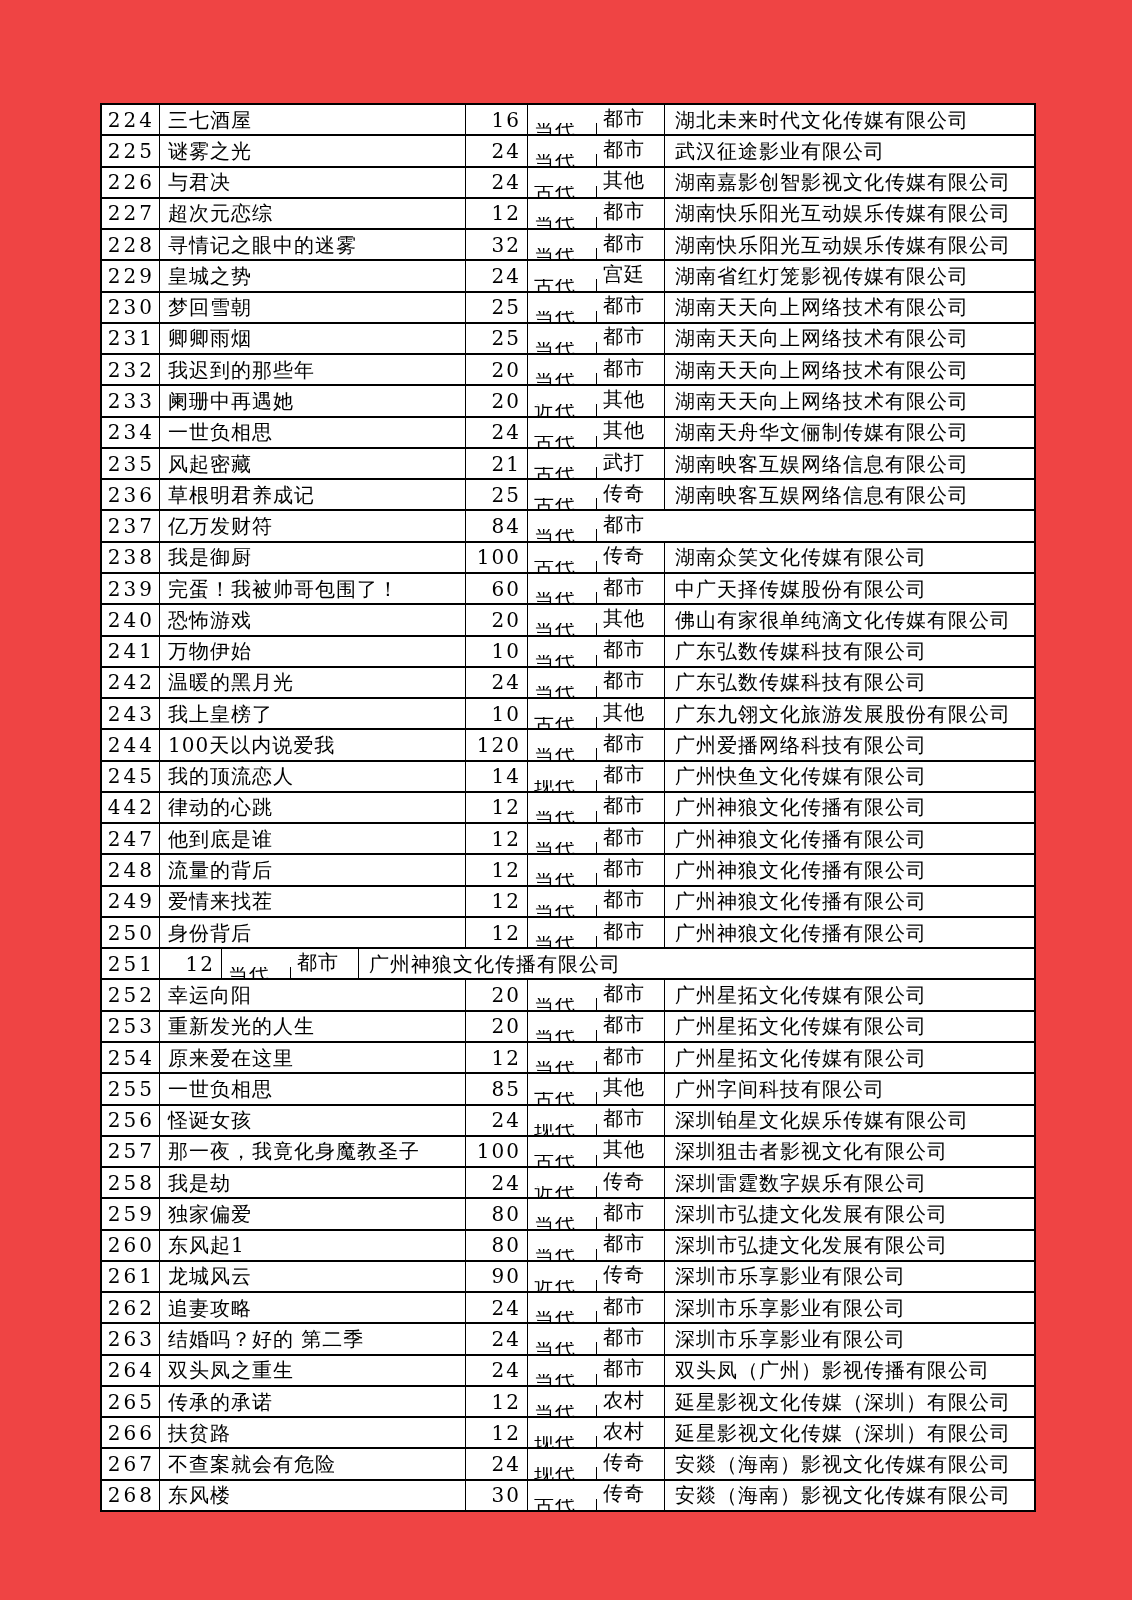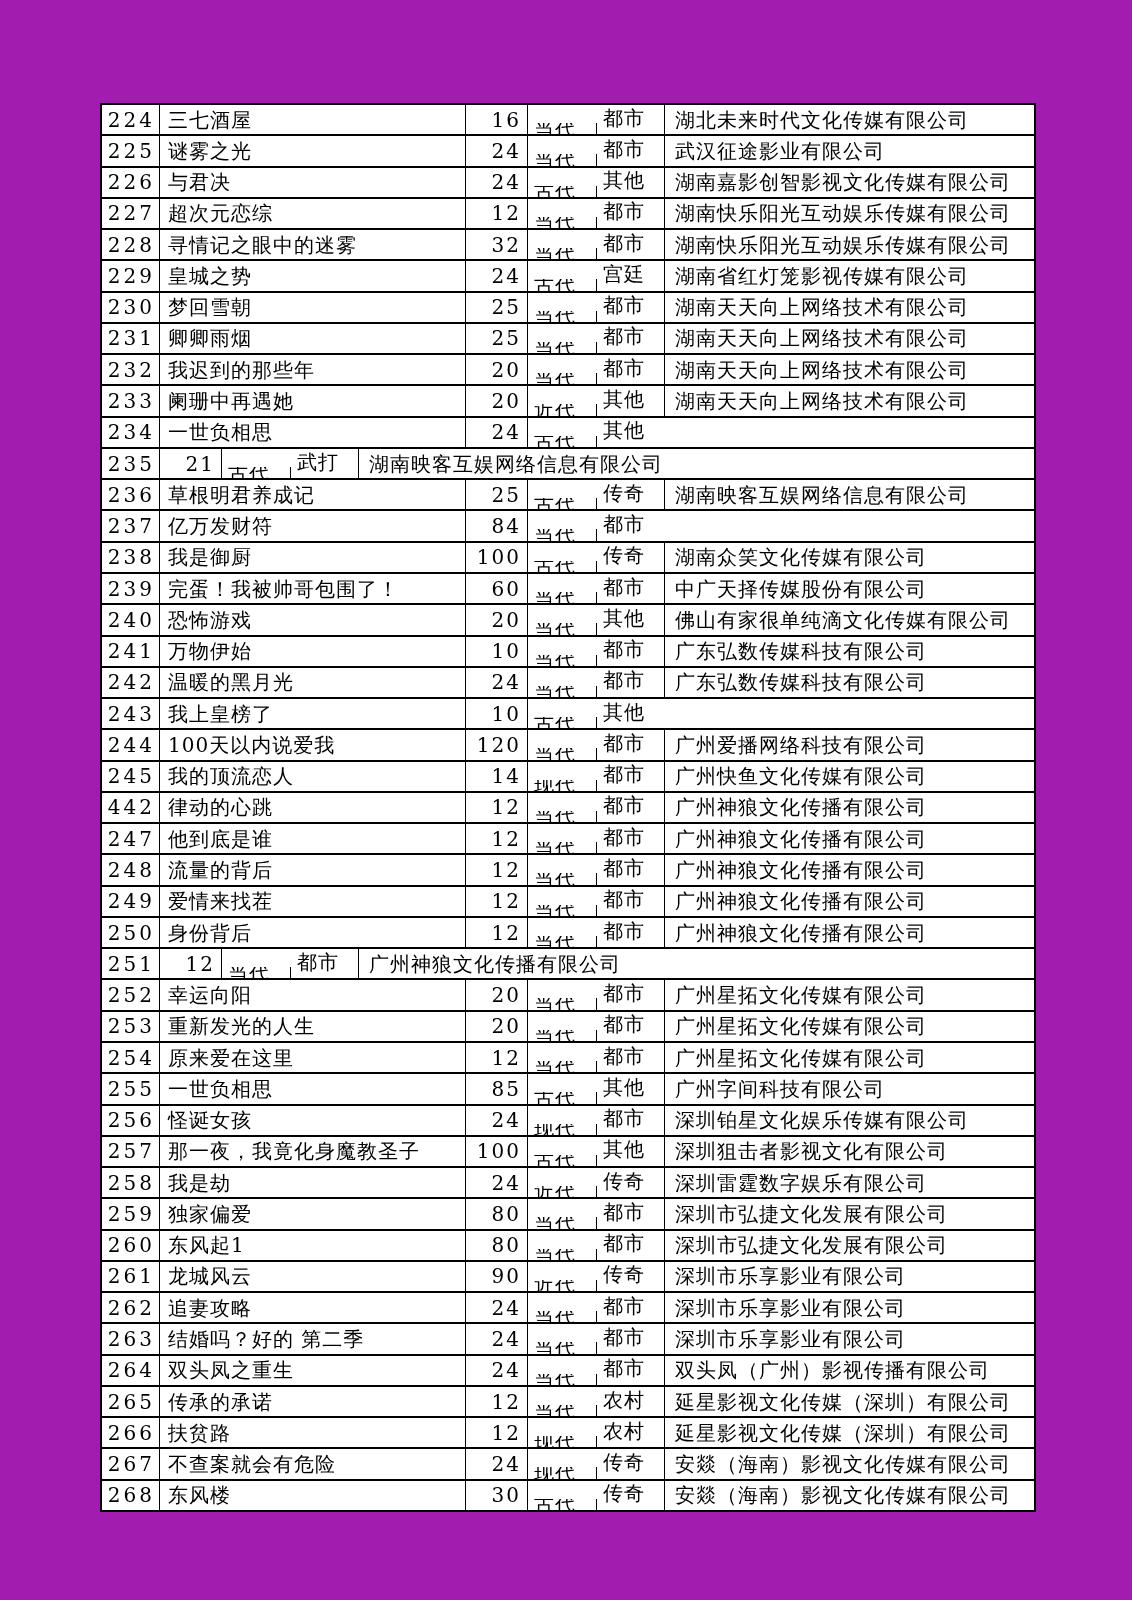--- a/index.html
+++ b/index.html
@@ -4,21 +4,21 @@
 <style>
   html, body {
     margin: 0;
     padding: 0;
     background: #ffffff;
   }
   .page {
     position: relative;
     width: 1132px;
     height: 1600px;
-    background: #a21caf;
+    background: #ef4444;
     font-family: "DejaVu Serif", "Liberation Serif", serif;
     color: #000000;
     overflow: hidden;
   }
   .drama-table {
     position: absolute;
     left: 100px;
     top: 103px;
     width: 936px;
     height: 1409px;
@@ -167,23 +167,25 @@
         <div class="cell cell-era">近代</div>
         <div class="cell cell-genre">其他</div>
         <div class="cell cell-company">湖南天天向上网络技术有限公司</div>
       </div>
       <div class="row">
         <div class="cell cell-no">234</div>
         <div class="cell cell-title">一世负相思</div>
         <div class="cell cell-episodes">24</div>
         <div class="cell cell-era">古代</div>
         <div class="cell cell-genre">其他</div>
+        <div class="cell cell-company">湖南天舟华文俪制传媒有限公司</div>
       </div>
       <div class="row">
         <div class="cell cell-no">235</div>
+        <div class="cell cell-title">风起密藏</div>
         <div class="cell cell-episodes">21</div>
         <div class="cell cell-era">古代</div>
         <div class="cell cell-genre">武打</div>
         <div class="cell cell-company">湖南映客互娱网络信息有限公司</div>
       </div>
       <div class="row">
         <div class="cell cell-no">236</div>
         <div class="cell cell-title">草根明君养成记</div>
         <div class="cell cell-episodes">25</div>
         <div class="cell cell-era">古代</div>
@@ -236,20 +238,21 @@
         <div class="cell cell-era">当代</div>
         <div class="cell cell-genre">都市</div>
         <div class="cell cell-company">广东弘数传媒科技有限公司</div>
       </div>
       <div class="row">
         <div class="cell cell-no">243</div>
         <div class="cell cell-title">我上皇榜了</div>
         <div class="cell cell-episodes">10</div>
         <div class="cell cell-era">古代</div>
         <div class="cell cell-genre">其他</div>
+        <div class="cell cell-company">广东九翎文化旅游发展股份有限公司</div>
       </div>
       <div class="row">
         <div class="cell cell-no">244</div>
         <div class="cell cell-title">100天以内说爱我</div>
         <div class="cell cell-episodes">120</div>
         <div class="cell cell-era">当代</div>
         <div class="cell cell-genre">都市</div>
         <div class="cell cell-company">广州爱播网络科技有限公司</div>
       </div>
       <div class="row">

